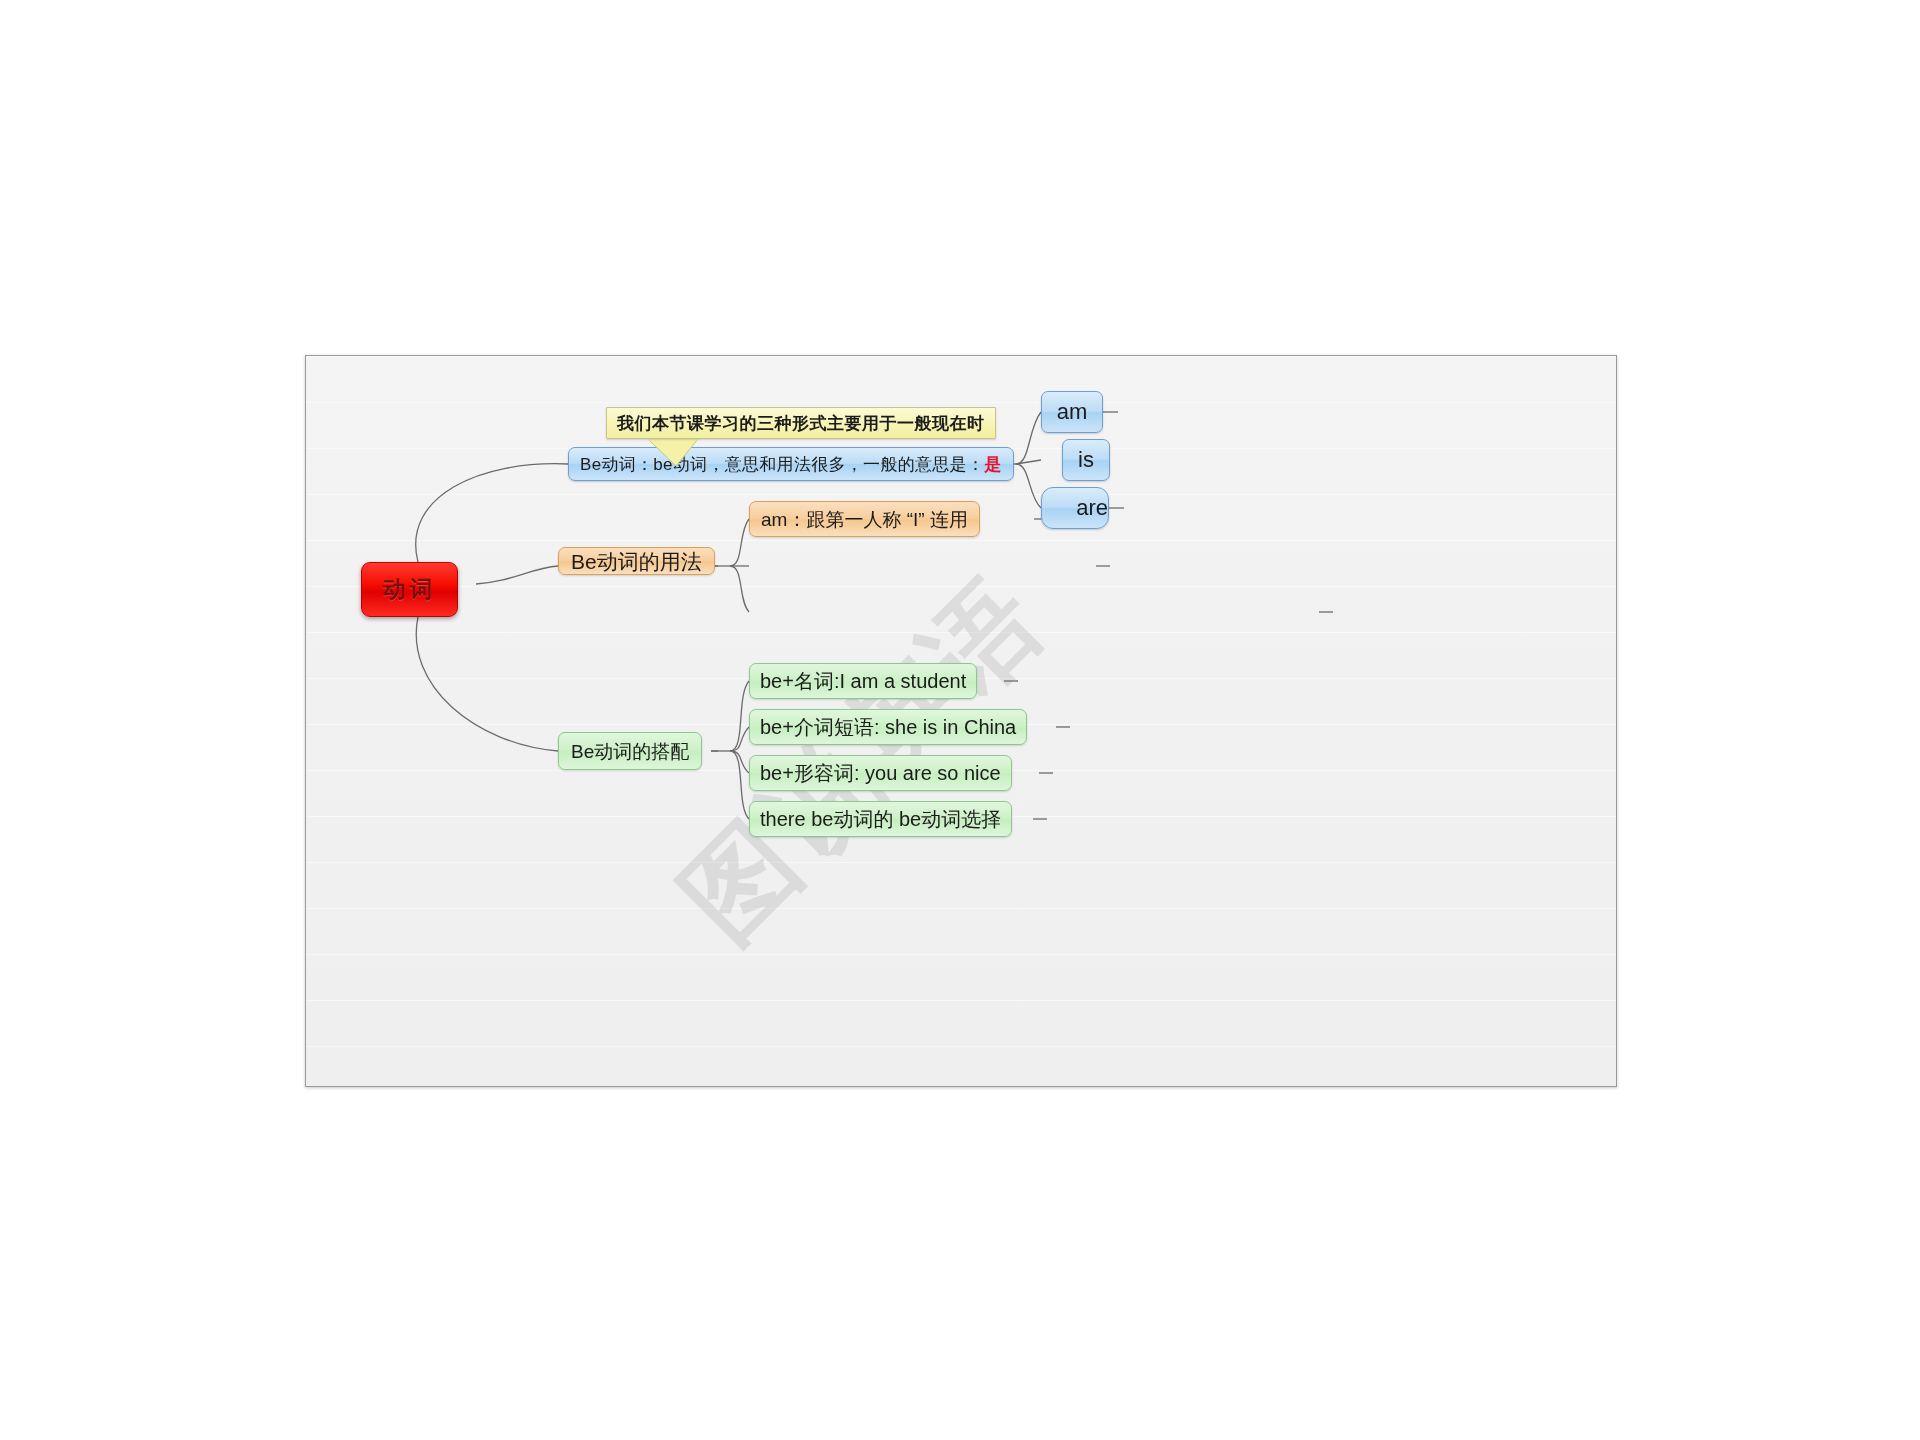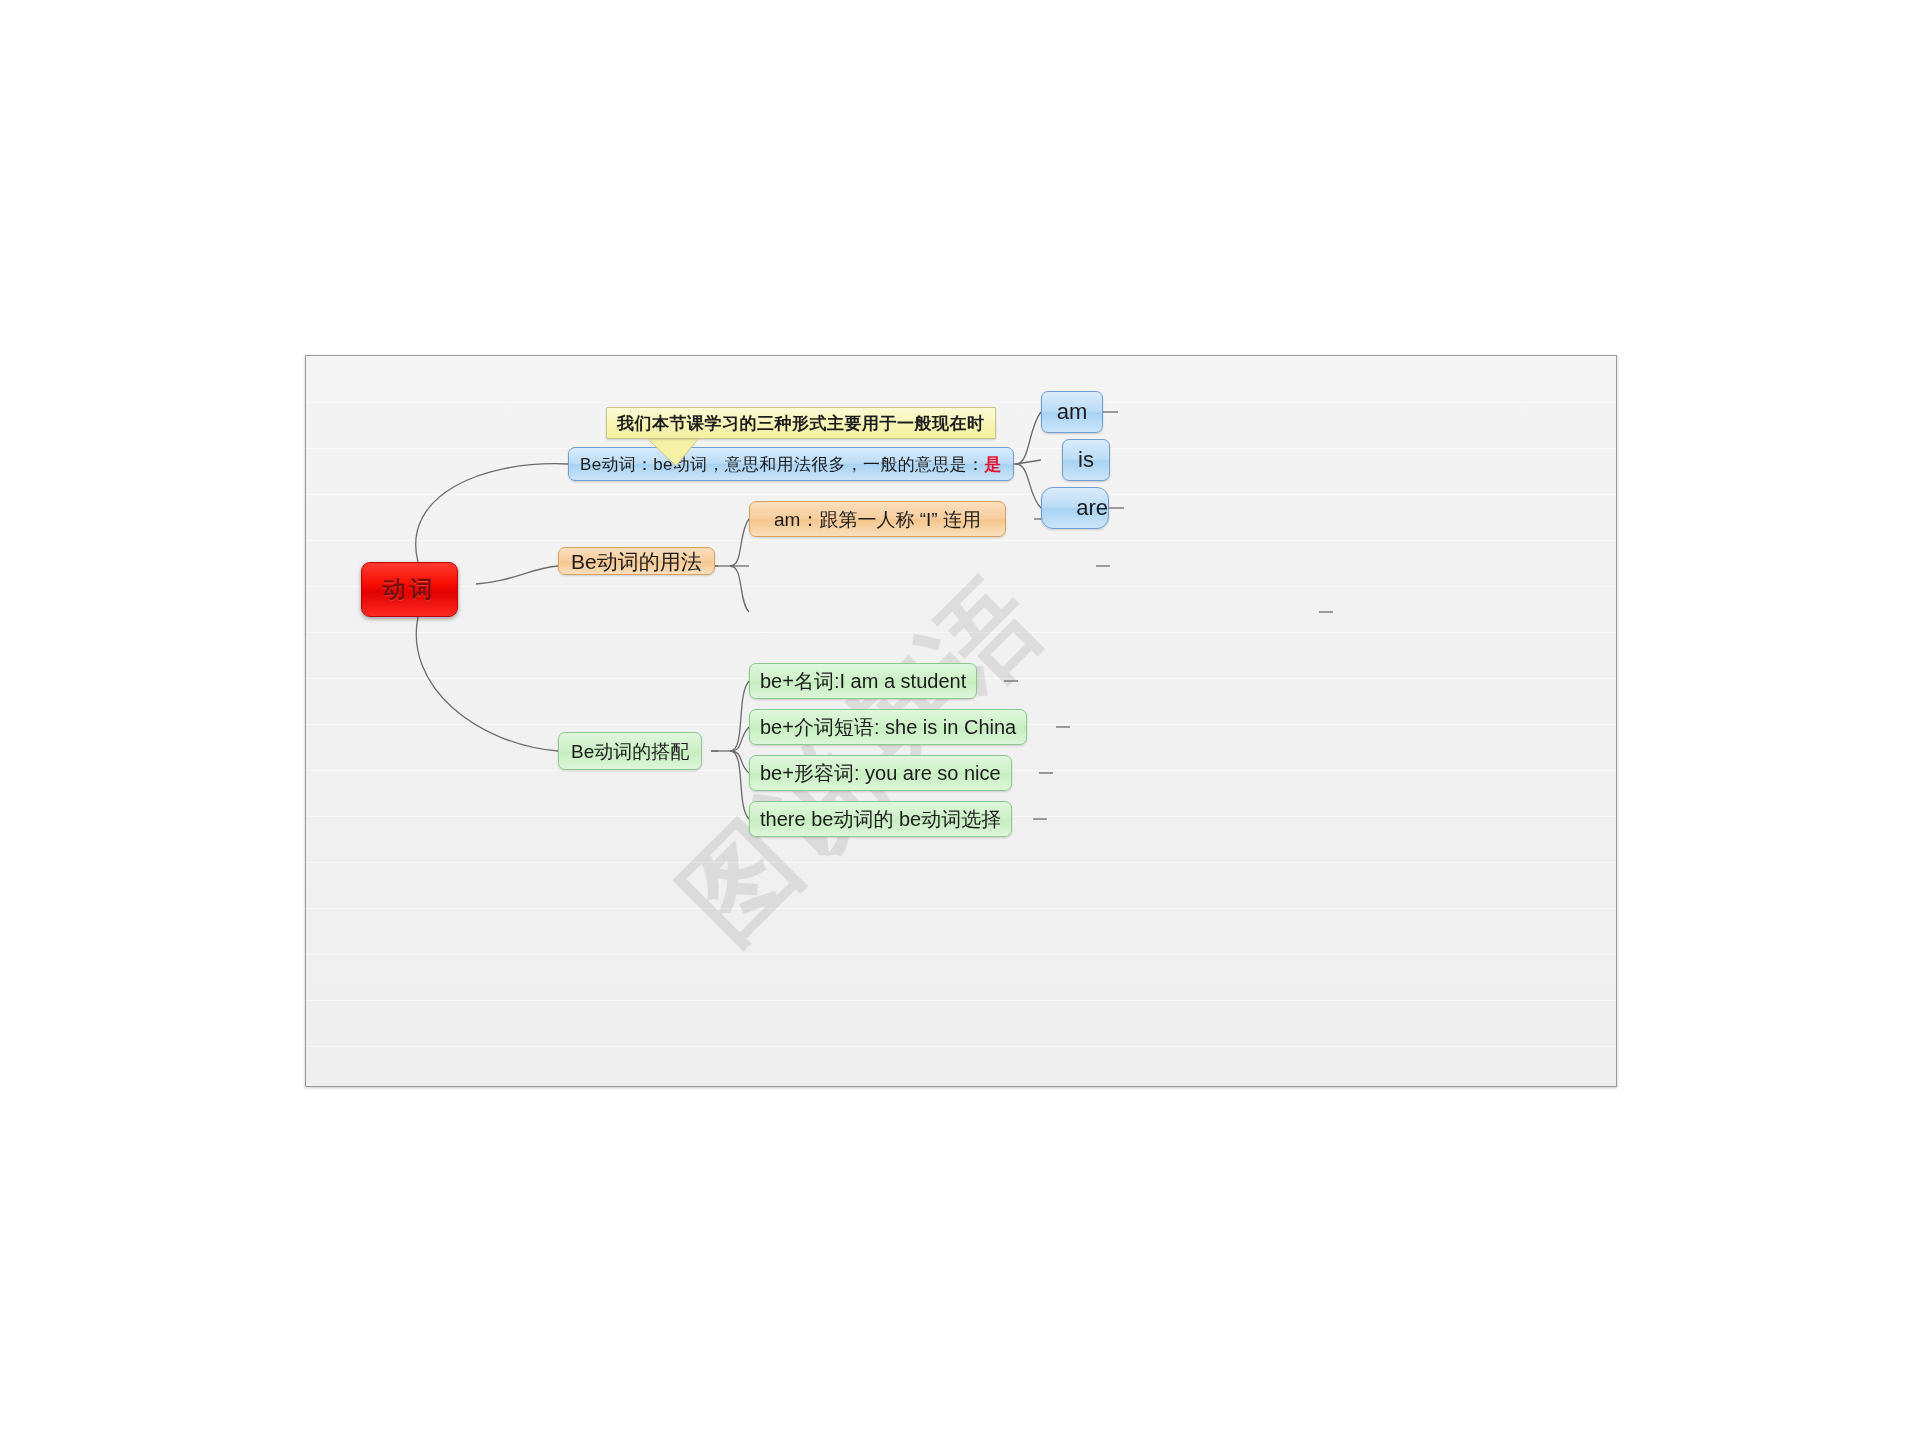--- a/index.html
+++ b/index.html
@@ -150,21 +150,21 @@
   }
   #node-be-main .red-char { color: #e8112d; font-weight: 700; }
 
   
   #node-am  { left: 735px; top: 35px;  width: 62px; height: 42px; justify-content: center; font-size: 22px; }
   #node-is  { left: 756px; top: 83px;  width: 48px; height: 42px; justify-content: center; font-size: 22px; }
   #node-are { left: 735px; top: 131px; width: 68px; height: 42px; justify-content: flex-end; font-size: 22px; border-radius: 12px; }
 
   
   #node-usage { left: 252px; top: 191px; height: 28px; padding: 0 12px; font-size: 21px; }
-  #node-usage-am  { left: 443px; top: 145px; height: 36px; padding: 0 24px; font-size: 19px; }
+  #node-usage-am  { left: 443px; top: 145px; height: 36px; padding: 0 11px; font-size: 19px; }
   #node-usage-is  { left: 443px; top: 191px; height: 38px; padding: 0 11px; font-size: 19px; }
   #node-usage-are { left: 443px; top: 237px; height: 38px; padding: 0 11px; font-size: 19px; }
 
   
   #node-collocation { left: 252px; top: 376px; height: 38px; padding: 0 12px; font-size: 19px; }
   #node-col-1 { left: 443px; top: 307px; height: 36px; padding: 0 10px; font-size: 20px; }
   #node-col-2 { left: 443px; top: 353px; height: 36px; padding: 0 10px; font-size: 20px; }
   #node-col-3 { left: 443px; top: 399px; height: 36px; padding: 0 10px; font-size: 20px; }
   #node-col-4 { left: 443px; top: 445px; height: 36px; padding: 9px 10px; font-size: 20px; }
 </style>

